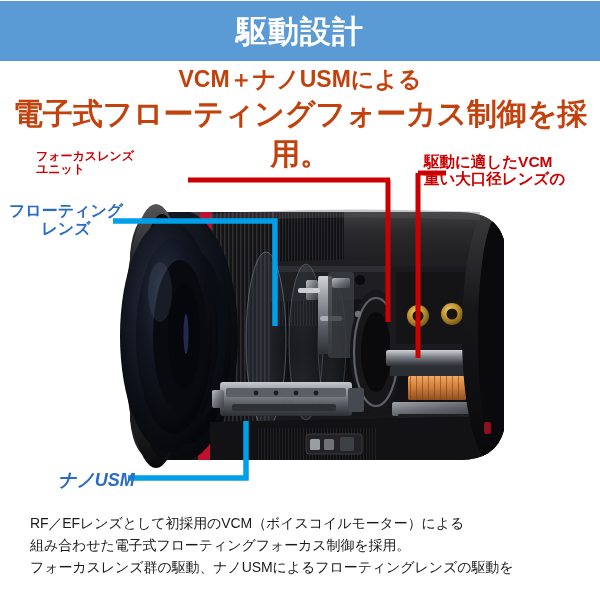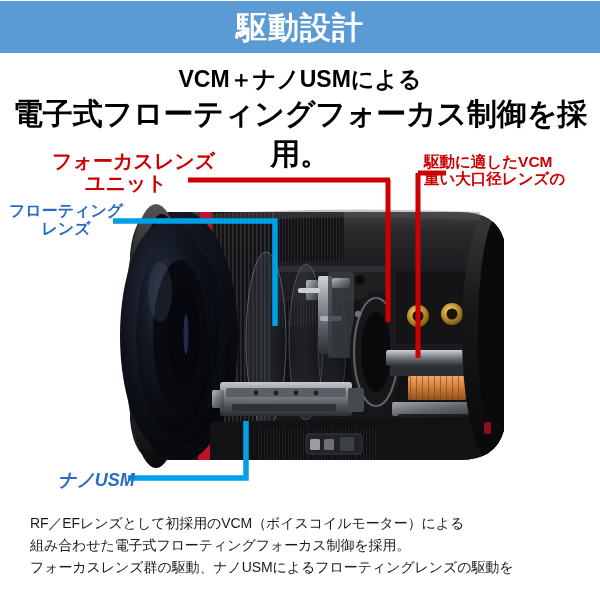--- a/index.html
+++ b/index.html
@@ -22,21 +22,21 @@
     background: #ffffff;
     overflow: hidden;
   }
 
   
   .header-bar {
     position: absolute;
     left: 0;
     top: 1px;
     width: 600px;
-    height: 52px;
+    height: 60px;
     background: #5b9bd5;
     display: flex;
     align-items: center;
     justify-content: center;
   }
   .header-title {
     color: #ffffff;
     font-size: 31px;
     font-weight: bold;
     letter-spacing: 1px;
@@ -44,21 +44,21 @@
     white-space: nowrap;
   }
 
   
   .subtitle {
     position: absolute;
     left: 0;
     top: 64px;
     width: 600px;
     text-align: center;
-    color: #000000;
+    color: #c2410c;
     font-weight: bold;
     line-height: 1.32;
   }
   .subtitle .line1 { font-size: 23px; display: block; letter-spacing: 0px; }
   .subtitle .line2 { font-size: 30px; display: block; letter-spacing: -0.2px; }
 
   
   .figure {
     position: absolute;
     left: 0;
@@ -71,23 +71,23 @@
   .label {
     position: absolute;
     font-weight: bold;
     line-height: 1.12;
     white-space: nowrap;
   }
   .label.red   { color: #cc0000; }
   .label.blue  { color: #2a6cc4; }
 
   .lbl-focus-unit {
-    left: 52px; top: 10px;
-    font-size: 20px;
-    text-align: center;
+    left: 36px; top: 10px;
+    font-size: 12px;
+    text-align: left;
     width: 148px;
   }
   .lbl-floating {
     left: 6px; top: 62px;
     font-size: 16px;
     text-align: center;
     width: 120px;
   }
   .lbl-vcm {
     left: 424px; top: 13px;

